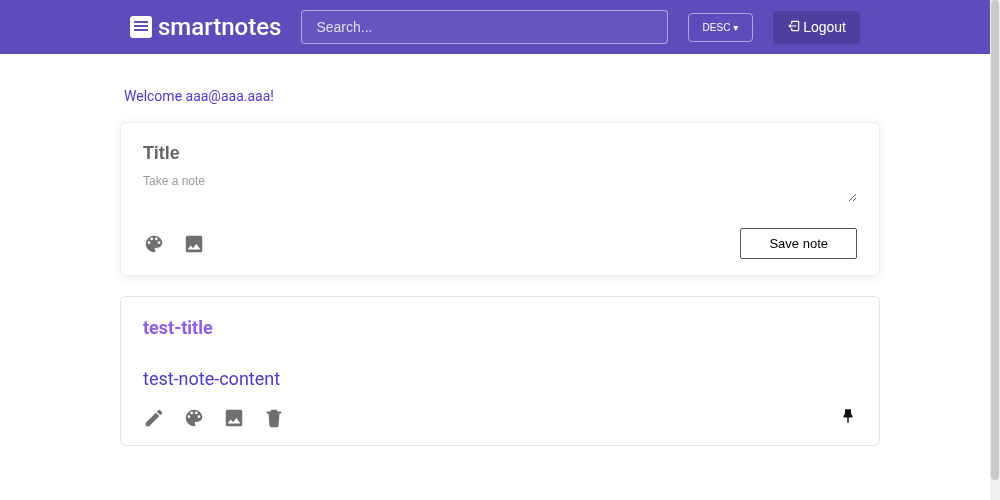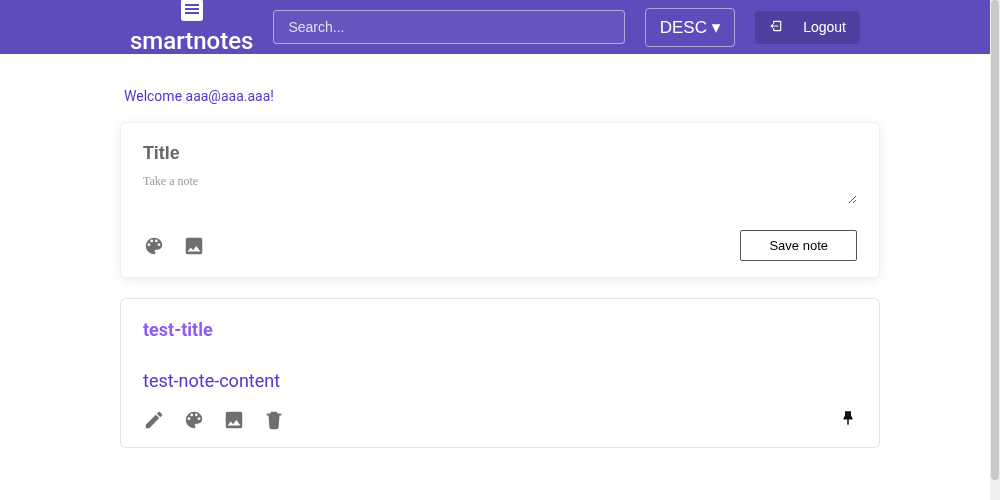--- a/index.html
+++ b/index.html
@@ -19,21 +19,20 @@
     padding: 0 20px 0 130px;
     gap: 20px;
   }
   .logo {
     display: flex;
     align-items: center;
     color: #fff;
     font-size: 24px;
     font-weight: 500;
     gap: 6px;
-    flex-direction: column;
   }
   .logo-icon {
     width: 22px; height: 22px;
     background: #fff;
     border-radius: 3px;
     position: relative;
   }
   .logo-icon::before {
     content:""; position:absolute; bottom:-4px; left:4px;
     border: 4px solid transparent; border-top-color:#fff;
@@ -49,35 +48,35 @@
     color: #7dd3fc;
     font-size: 14px;
     outline: none;
   }
   .search::placeholder { color: #e0ddf0; }
   .sort-btn {
     border: 1px solid rgba(255,255,255,0.5);
     border-radius: 4px;
     color: #fff;
     padding: 8px 14px;
-    font-size: 17px;
+    font-size: 10px;
     background: transparent;
     cursor: pointer;
   }
   .logout-btn {
     background: rgba(0,0,0,0.15);
     border: none;
     border-radius: 4px;
     color: #fff;
     padding: 8px 14px;
     font-size: 14px;
     cursor: pointer;
     display: flex;
     align-items: center;
-    gap: 20px;
+    gap: 2px;
   }
   .content {
     max-width: 760px;
     margin: 0 auto;
     padding: 34px 0 0 0;
   }
   .welcome {
     color: #4b3ad0;
     font-size: 14px;
     margin: 0 0 18px 4px;
@@ -97,21 +96,21 @@
     font-size: 18px;
     font-weight: 600;
     color: #0369a1;
   }
   .title-input::placeholder { color: #666; font-weight:600; }
   .note-textarea {
     width: 100%;
     border: none;
     outline: none;
     resize: both;
-    font-family: Liberation Serif, serif;
+    font-family: Liberation Sans, sans-serif;
     font-size: 12px;
     color: #888;
     margin-top: 10px;
     min-height: 28px;
   }
   .note-textarea::placeholder { color: #999; }
   .card-actions {
     display: flex;
     align-items: center;
     justify-content: space-between;

